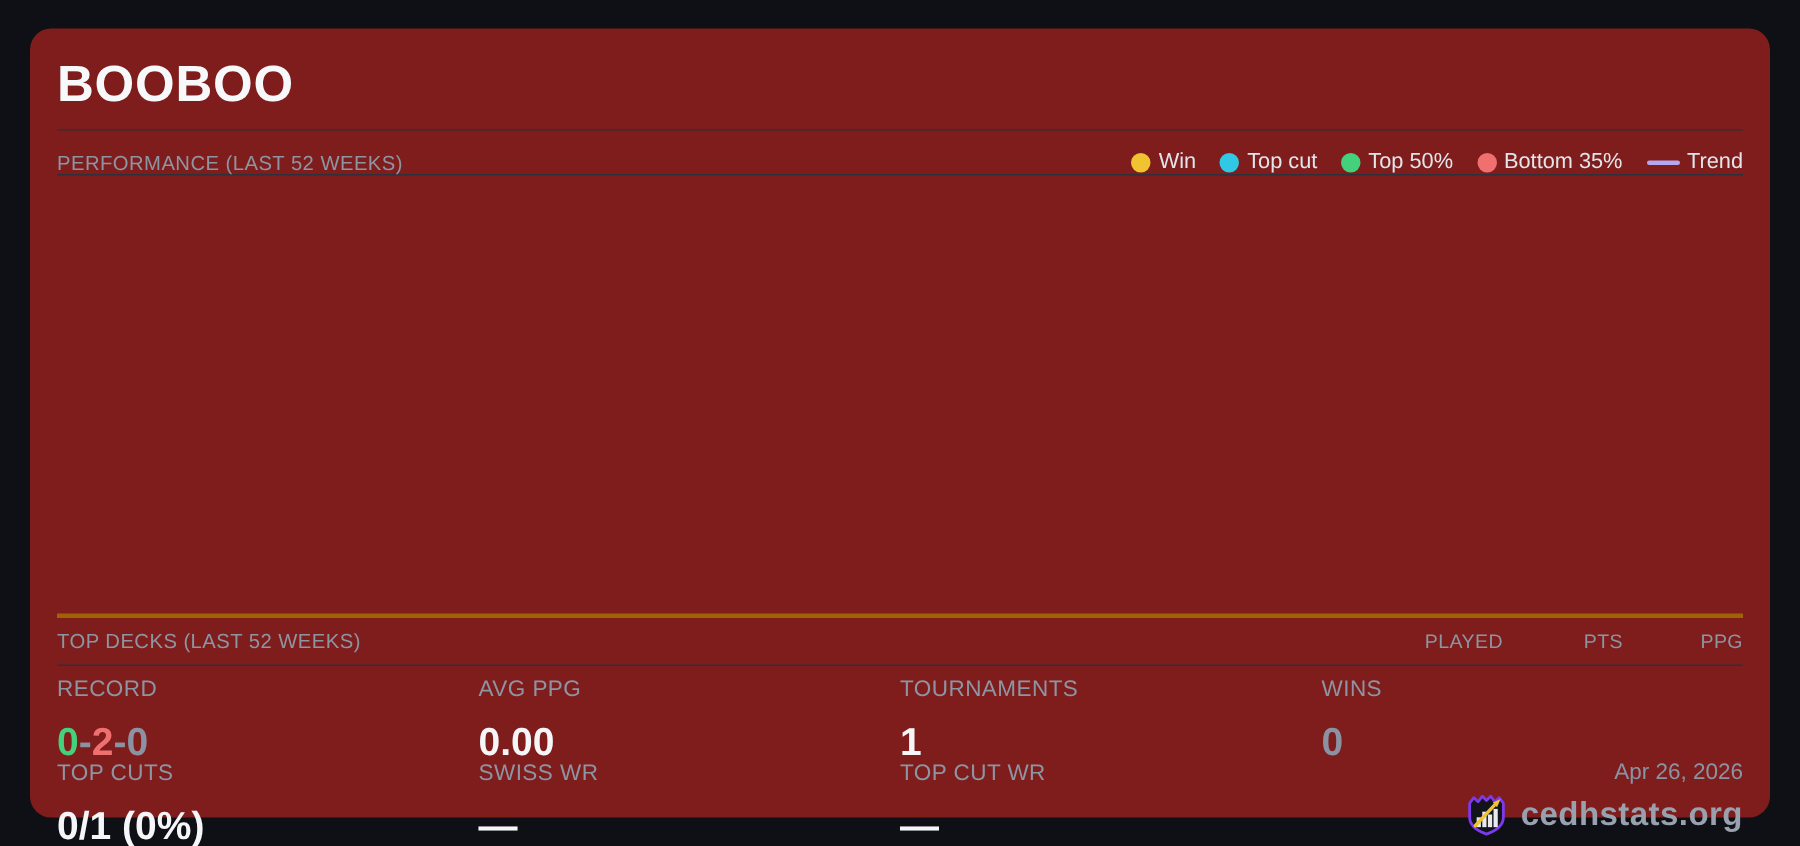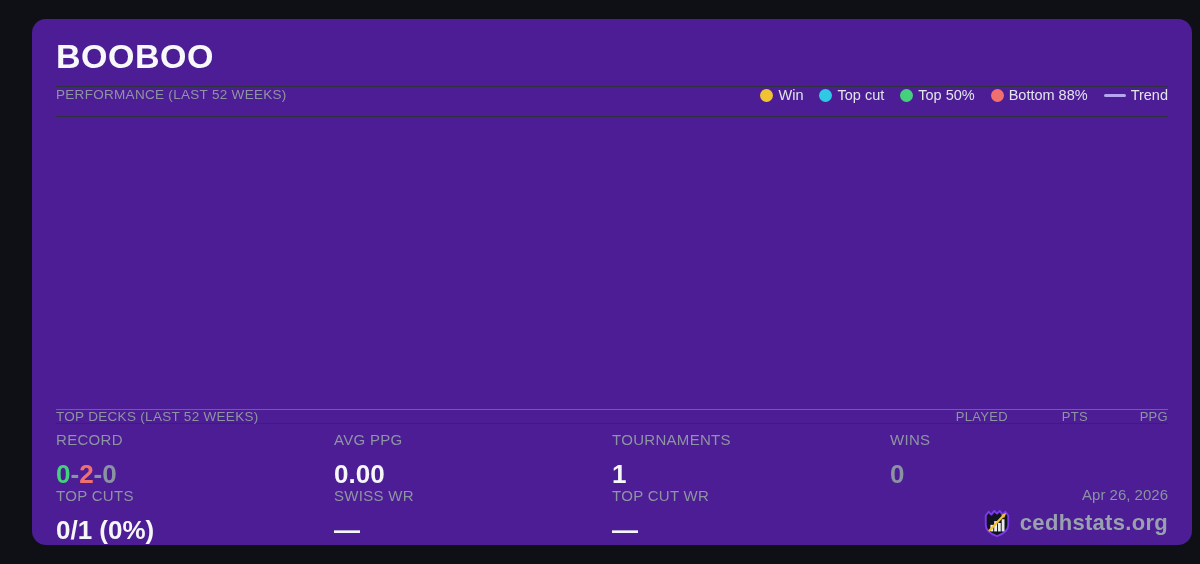--- a/index.html
+++ b/index.html
@@ -5,63 +5,63 @@
   * { margin: 0; padding: 0; box-sizing: border-box; }
   html, body {
     width: 1200px; height: 564px;
     background: #0e1015;
     font-family: "Liberation Sans", "DejaVu Sans", sans-serif;
     overflow: hidden;
     position: relative;
   }
   .card {
     position: absolute;
-    left: 32px; top: 19px;
+    left: 20px; top: 19px;
     width: 1160px; height: 526px;
-    background: #4c1d95;
+    background: #7f1d1d;
     border-radius: 14px;
-    padding: 0 24px;
+    padding: 0 18px;
   }
   .title {
     padding-top: 16px;
     height: 67px;
     font-size: 34px;
     font-weight: 800;
     line-height: 42px;
     letter-spacing: 0.5px;
     color: #f7f8fa;
   }
   .section-row {
     height: 31px;
     border-top: 1px solid #2c313c;
     border-bottom: 1px solid #2c313c;
     display: flex;
-    align-items: flex-start;
+    align-items: flex-end;
     justify-content: space-between;
   }
   .section-label {
     font-size: 13.5px;
     color: #8e95a2;
     letter-spacing: 0.3px;
   }
   .legend { display: flex; align-items: center; gap: 16px; }
   .legend-item {
     display: flex; align-items: center; gap: 5px;
     font-size: 14.5px; color: #e2e5ea;
   }
   .dot { width: 13px; height: 13px; border-radius: 50%; flex: none; }
   .dot-win { background: #f0c431; }
   .dot-topcut { background: #31c8e5; }
   .dot-top50 { background: #43d17c; }
   .dot-bottom50 { background: #f07070; }
   .line-marker { width: 22px; height: 3px; border-radius: 2px; background: #b6a6f2; flex: none; }
   .chart-area { height: 292px; }
   .decks-row {
-    height: 15px;
-    border-top: 1px solid #a16207;
+    height: 35px;
+    border-top: 3px solid #a16207;
     border-bottom: 1px solid #2c313c;
     display: flex;
     align-items: center;
     justify-content: space-between;
   }
   .deck-cols { display: flex; align-items: center; gap: 20px; }
   .deck-col {
     display: inline-block; text-align: right;
     font-size: 13px; color: #8e95a2; letter-spacing: 0.3px;
   }
@@ -114,21 +114,21 @@
       <div class="legend-item">
         <span class="dot dot-topcut"></span>
         <span>Top cut</span>
       </div>
       <div class="legend-item">
         <span class="dot dot-top50"></span>
         <span>Top 50%</span>
       </div>
       <div class="legend-item">
         <span class="dot dot-bottom50"></span>
-        <span>Bottom 88%</span>
+        <span>Bottom 35%</span>
       </div>
       <div class="legend-item">
         <span class="line-marker"></span>
         <span>Trend</span>
       </div>
     </div>
   </div>
 
   <div class="chart-area"></div>
 

